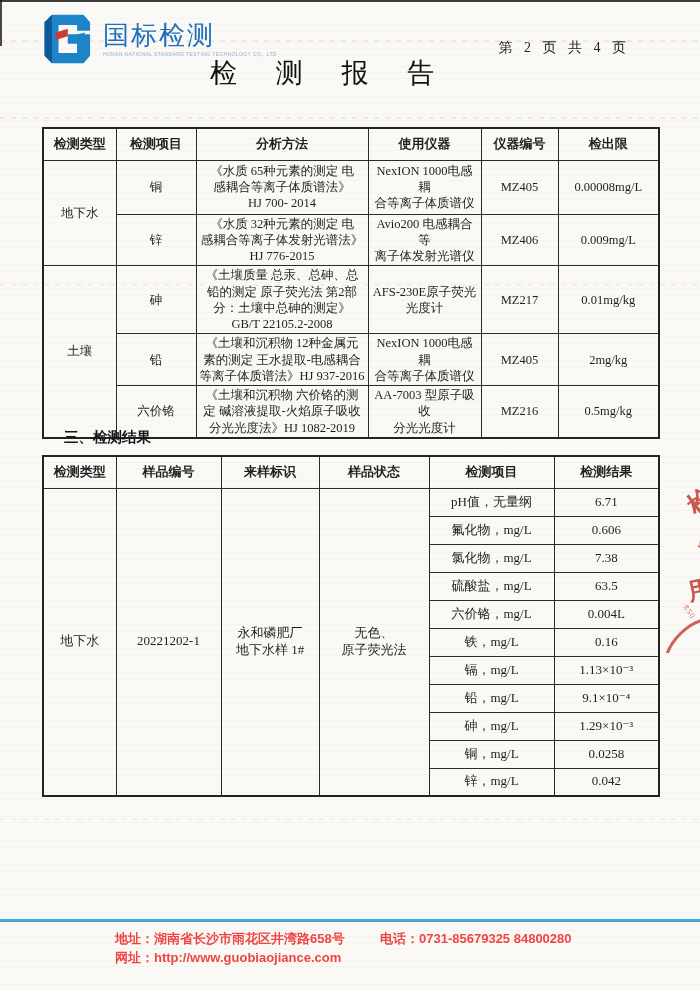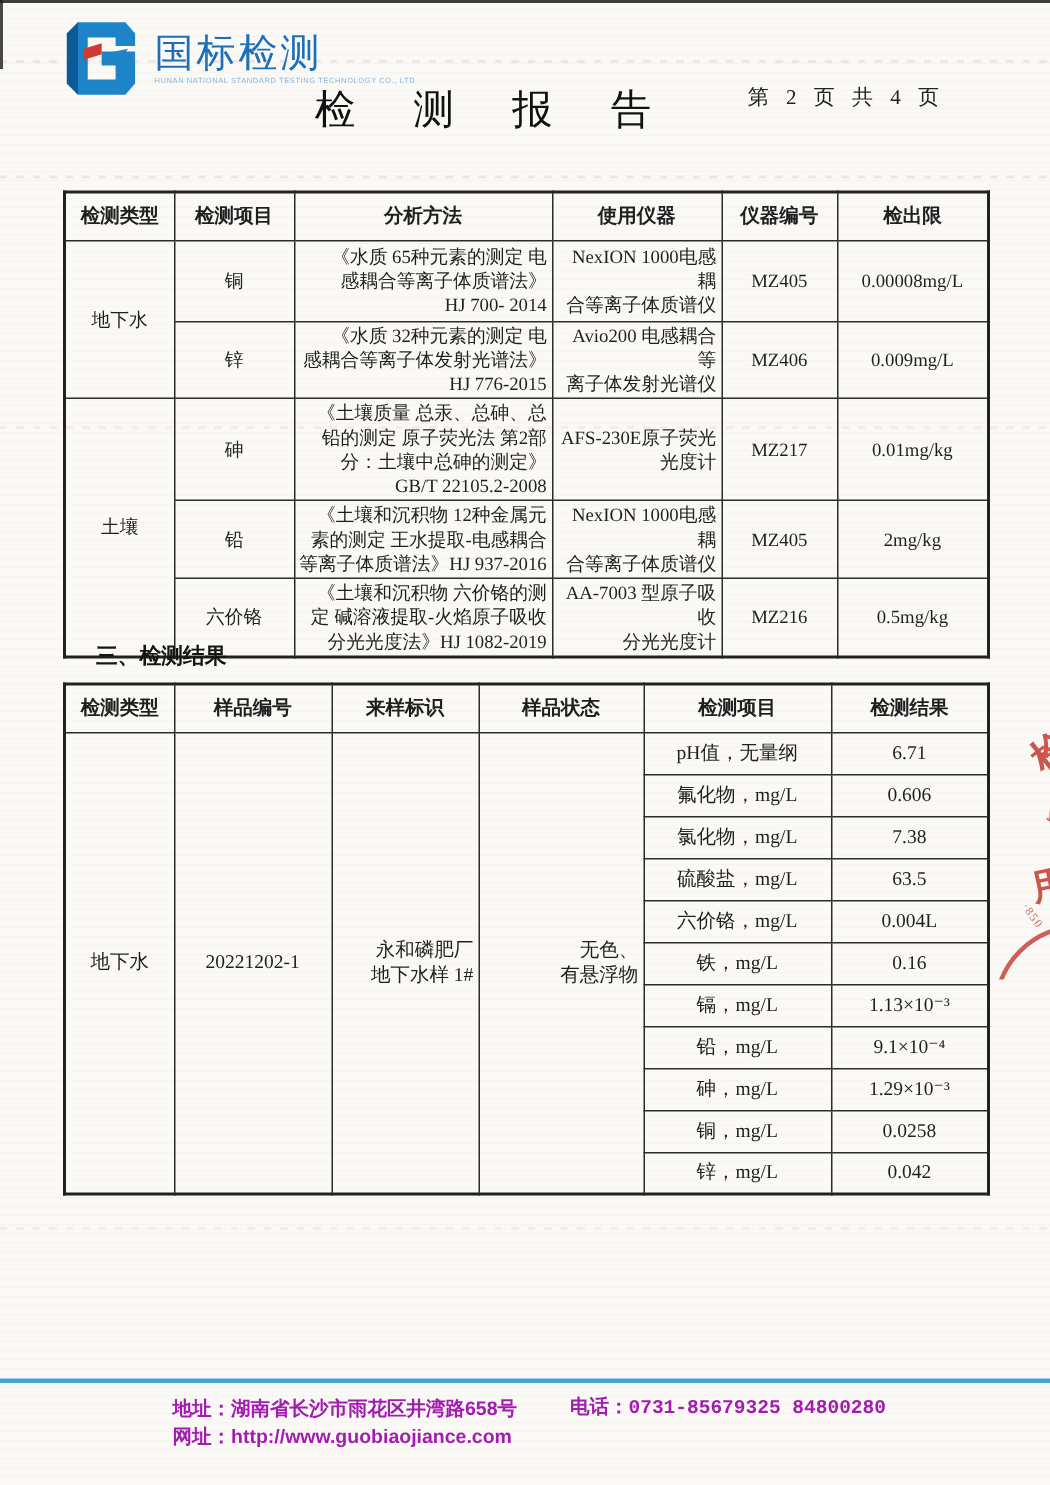--- a/index.html
+++ b/index.html
@@ -30,39 +30,39 @@
   .logo{position:absolute;left:36px;top:13px;display:flex;align-items:center;gap:9px;}
   .brand-cn{font-family:"Liberation Sans","DejaVu Sans",sans-serif;
     font-size:26px;letter-spacing:2px;color:#1c6fb8;line-height:1;}
   .brand-en{font-family:"Liberation Sans","DejaVu Sans",sans-serif;
     font-size:5px;color:#8ab4d8;margin-top:3px;letter-spacing:.4px;}
   .title{
     position:absolute;left:0;top:55px;width:644px;text-align:center;
     font-size:27px;letter-spacing:16px;text-indent:16px;color:#111;
   }
   .page-info{
-    position:absolute;right:70px;top:56px;font-size:14px;letter-spacing:4px;color:#222;
+    position:absolute;right:70px;top:39px;font-size:14px;letter-spacing:4px;color:#222;
   }
   .doc-no{
     position:absolute;left:0;top:93px;width:700px;text-align:center;
     font-size:13.5px;letter-spacing:1px;color:#222;
   }
 
   
   table{border-collapse:collapse;table-layout:fixed;background:transparent;}
   .t1{position:absolute;left:42px;top:127px;width:616px;}
   .t2{position:absolute;left:42px;top:455px;width:616px;}
   th,td{
     border:1px solid #2b2b2b;text-align:center;vertical-align:middle;
     font-size:12.5px;line-height:1.3;padding:1px 3px;
     font-family:"Liberation Serif","DejaVu Serif",serif;
   }
   table{border:2px solid #222;}
   th{font-weight:bold;font-size:13px;}
-  .preline{white-space:pre-line;text-align:right;}
+  .preline{white-space:pre-line;}
   .t2 td{font-size:13px;}
 
   .sec-title{
     position:absolute;left:64px;top:428px;font-size:14.5px;font-weight:bold;color:#151515;
   }
 
   
   .stamp{
     position:absolute;right:0;top:478px;width:52px;height:175px;overflow:hidden;
     color:#c23a30;pointer-events:none;
@@ -77,25 +77,25 @@
   .s-arc{
     position:absolute;right:-78px;top:138px;width:110px;height:110px;border-radius:50%;
     border:3px solid rgba(194,58,48,.8);
   }
 
   
   .footer-line{position:absolute;left:0;top:919px;width:700px;height:3px;background:#46a5d8;}
   .footer{
     position:absolute;left:115px;top:929px;width:560px;
     font-family:"Liberation Sans","DejaVu Sans",sans-serif;
-    font-weight:bold;font-size:13px;line-height:19px;color:#a21caf;
+    font-weight:bold;font-size:13px;line-height:19px;color:#ef4444;
     display:flex;
   }
   .fcol1{width:265px;}
-  .fcol2{margin-left:0;font-family:Liberation Mono, monospace;}
+  .fcol2{margin-left:0;}
 </style>
 </head>
 <body>
 
 <div class="page">
 
   <div class="edge-top"></div>
   <div class="edge-left"></div>
   <div class="noise" style="top:40px"></div>
   <div class="noise" style="top:117px"></div>
@@ -211,21 +211,21 @@
       <th>样品状态</th>
       <th>检测项目</th>
       <th>检测结果</th>
     </tr>
     <tr style="height:28px">
       <td rowspan="11">地下水</td>
       <td rowspan="11">20221202-1</td>
       <td rowspan="11" class="preline">永和磷肥厂
 地下水样 1#</td>
       <td rowspan="11" class="preline">无色、
-有悬浮物</td>
+原子荧光法</td>
       <td>pH值，无量纲</td>
       <td>6.71</td>
     </tr>
     <tr style="height:28px">
       <td>氟化物，mg/L</td>
       <td>0.606</td>
     </tr>
     <tr style="height:28px">
       <td>氯化物，mg/L</td>
       <td>7.38</td>

